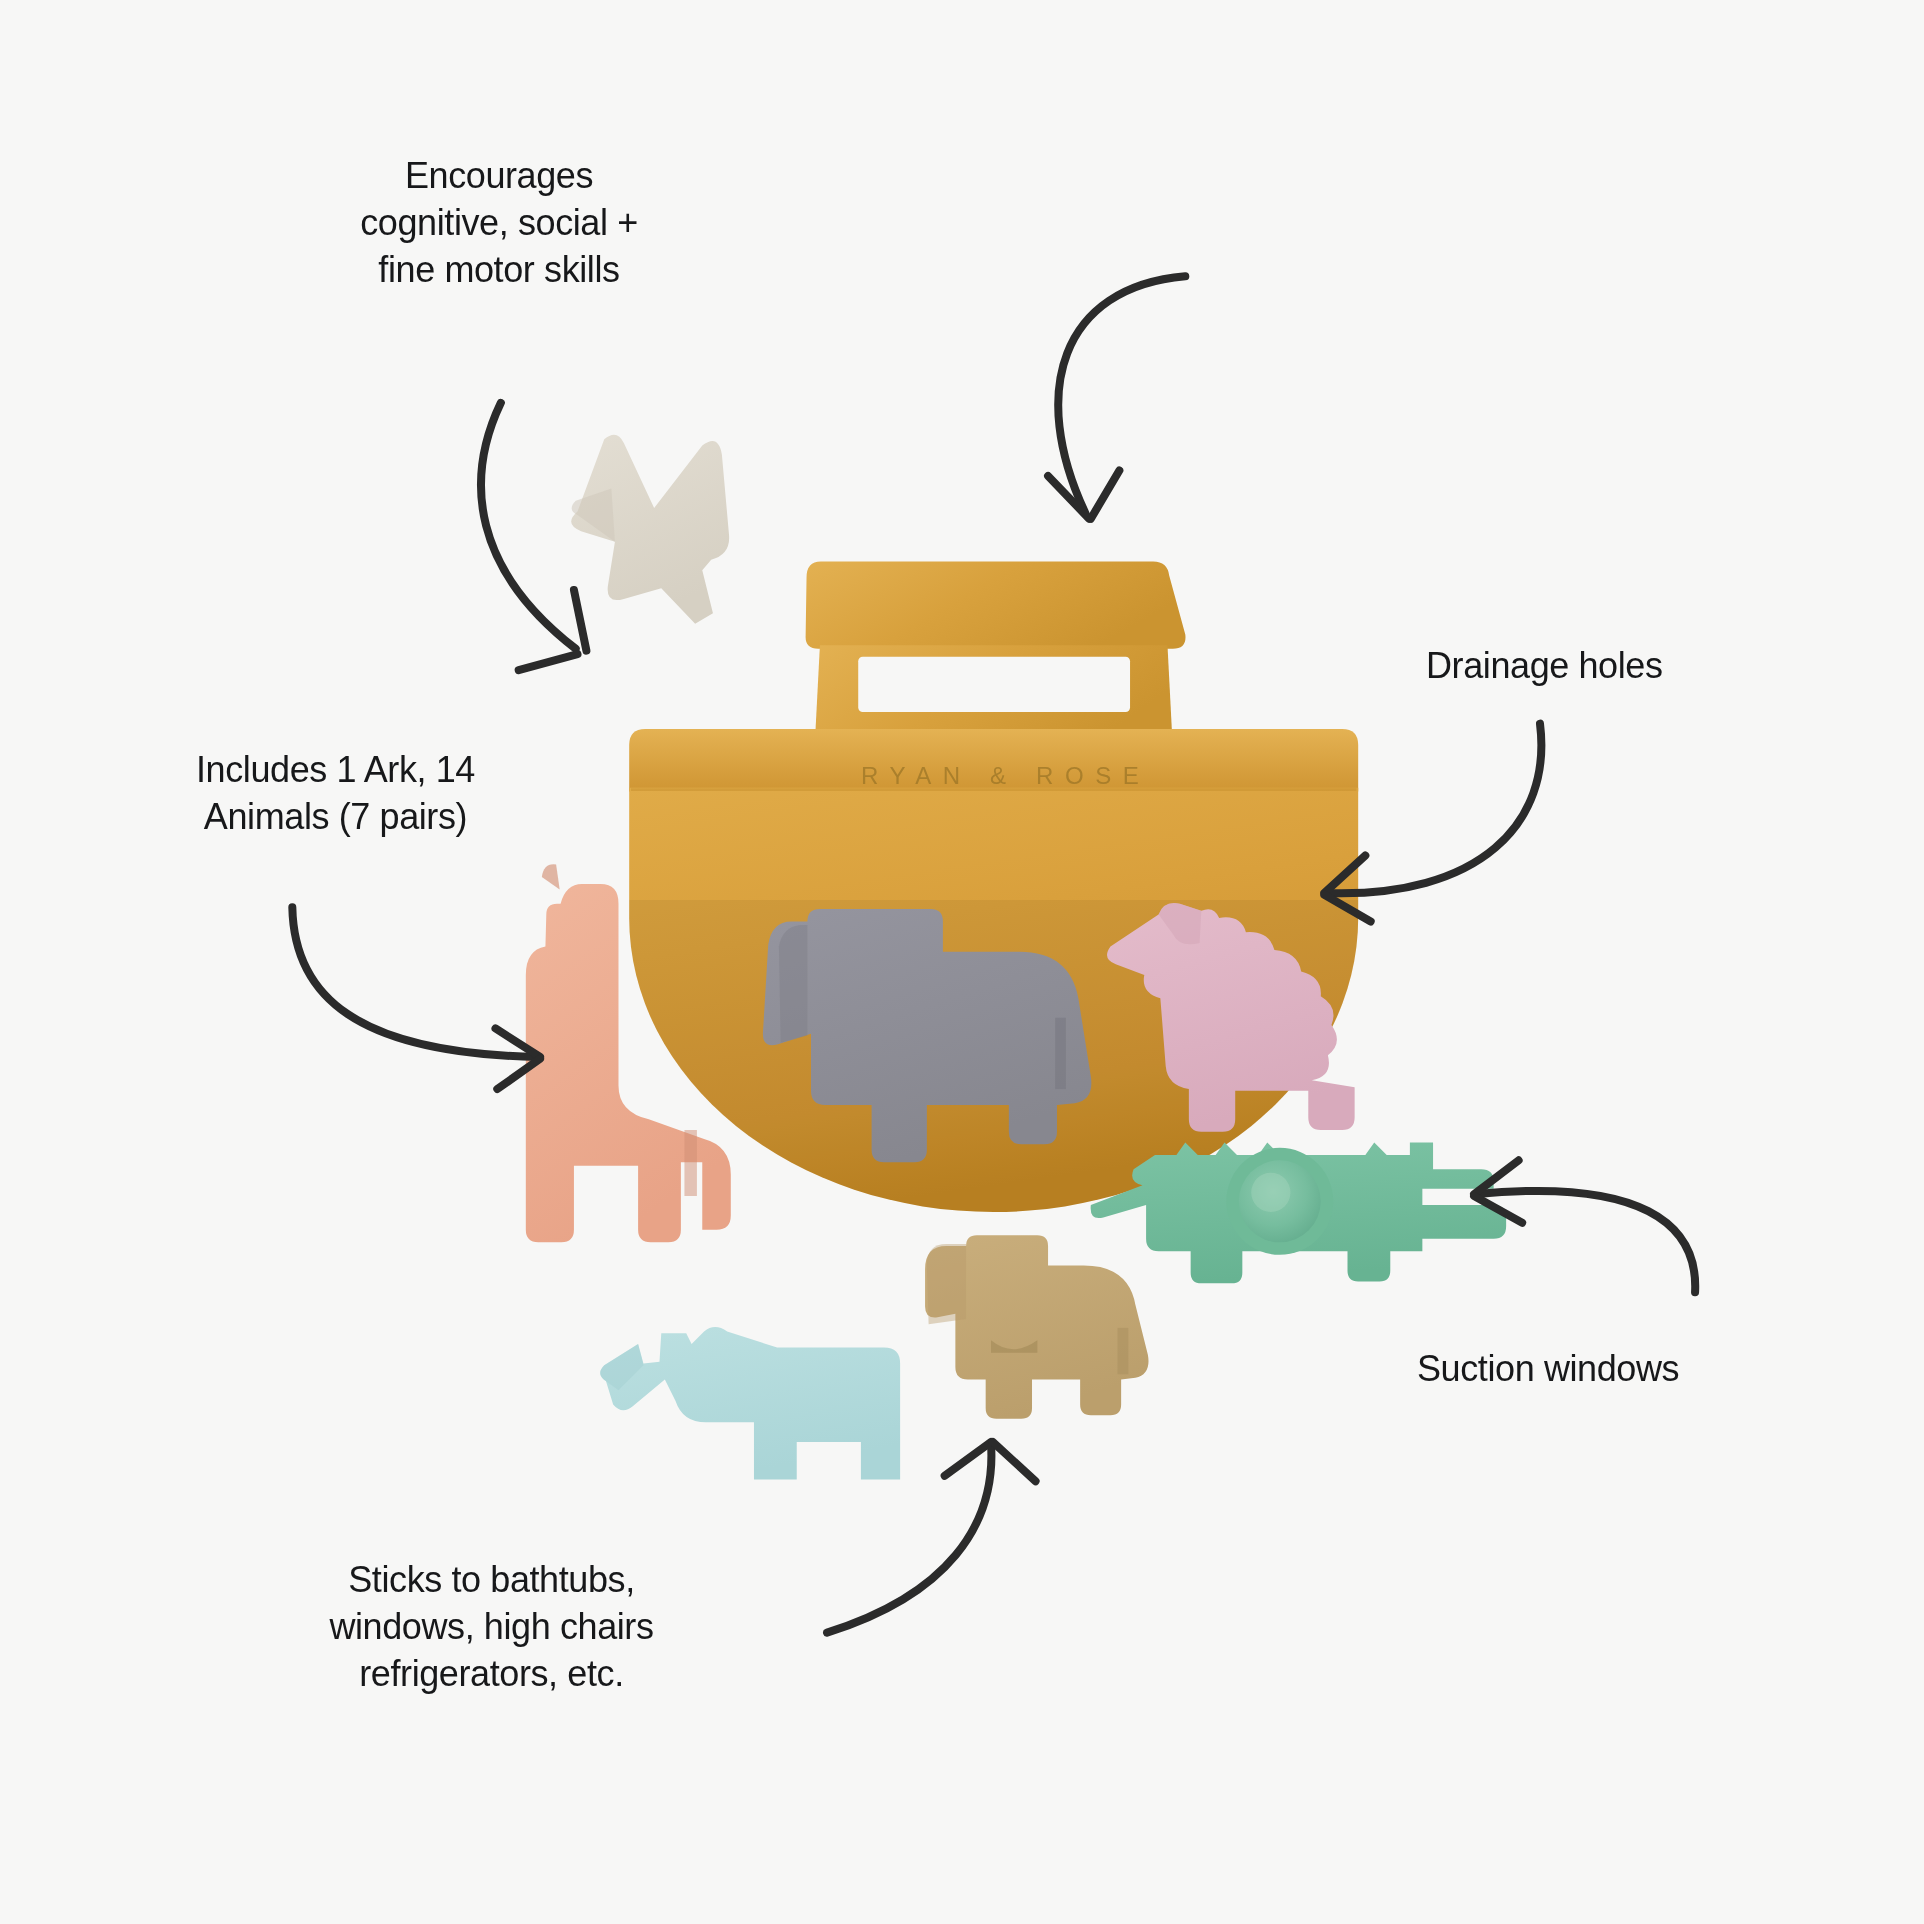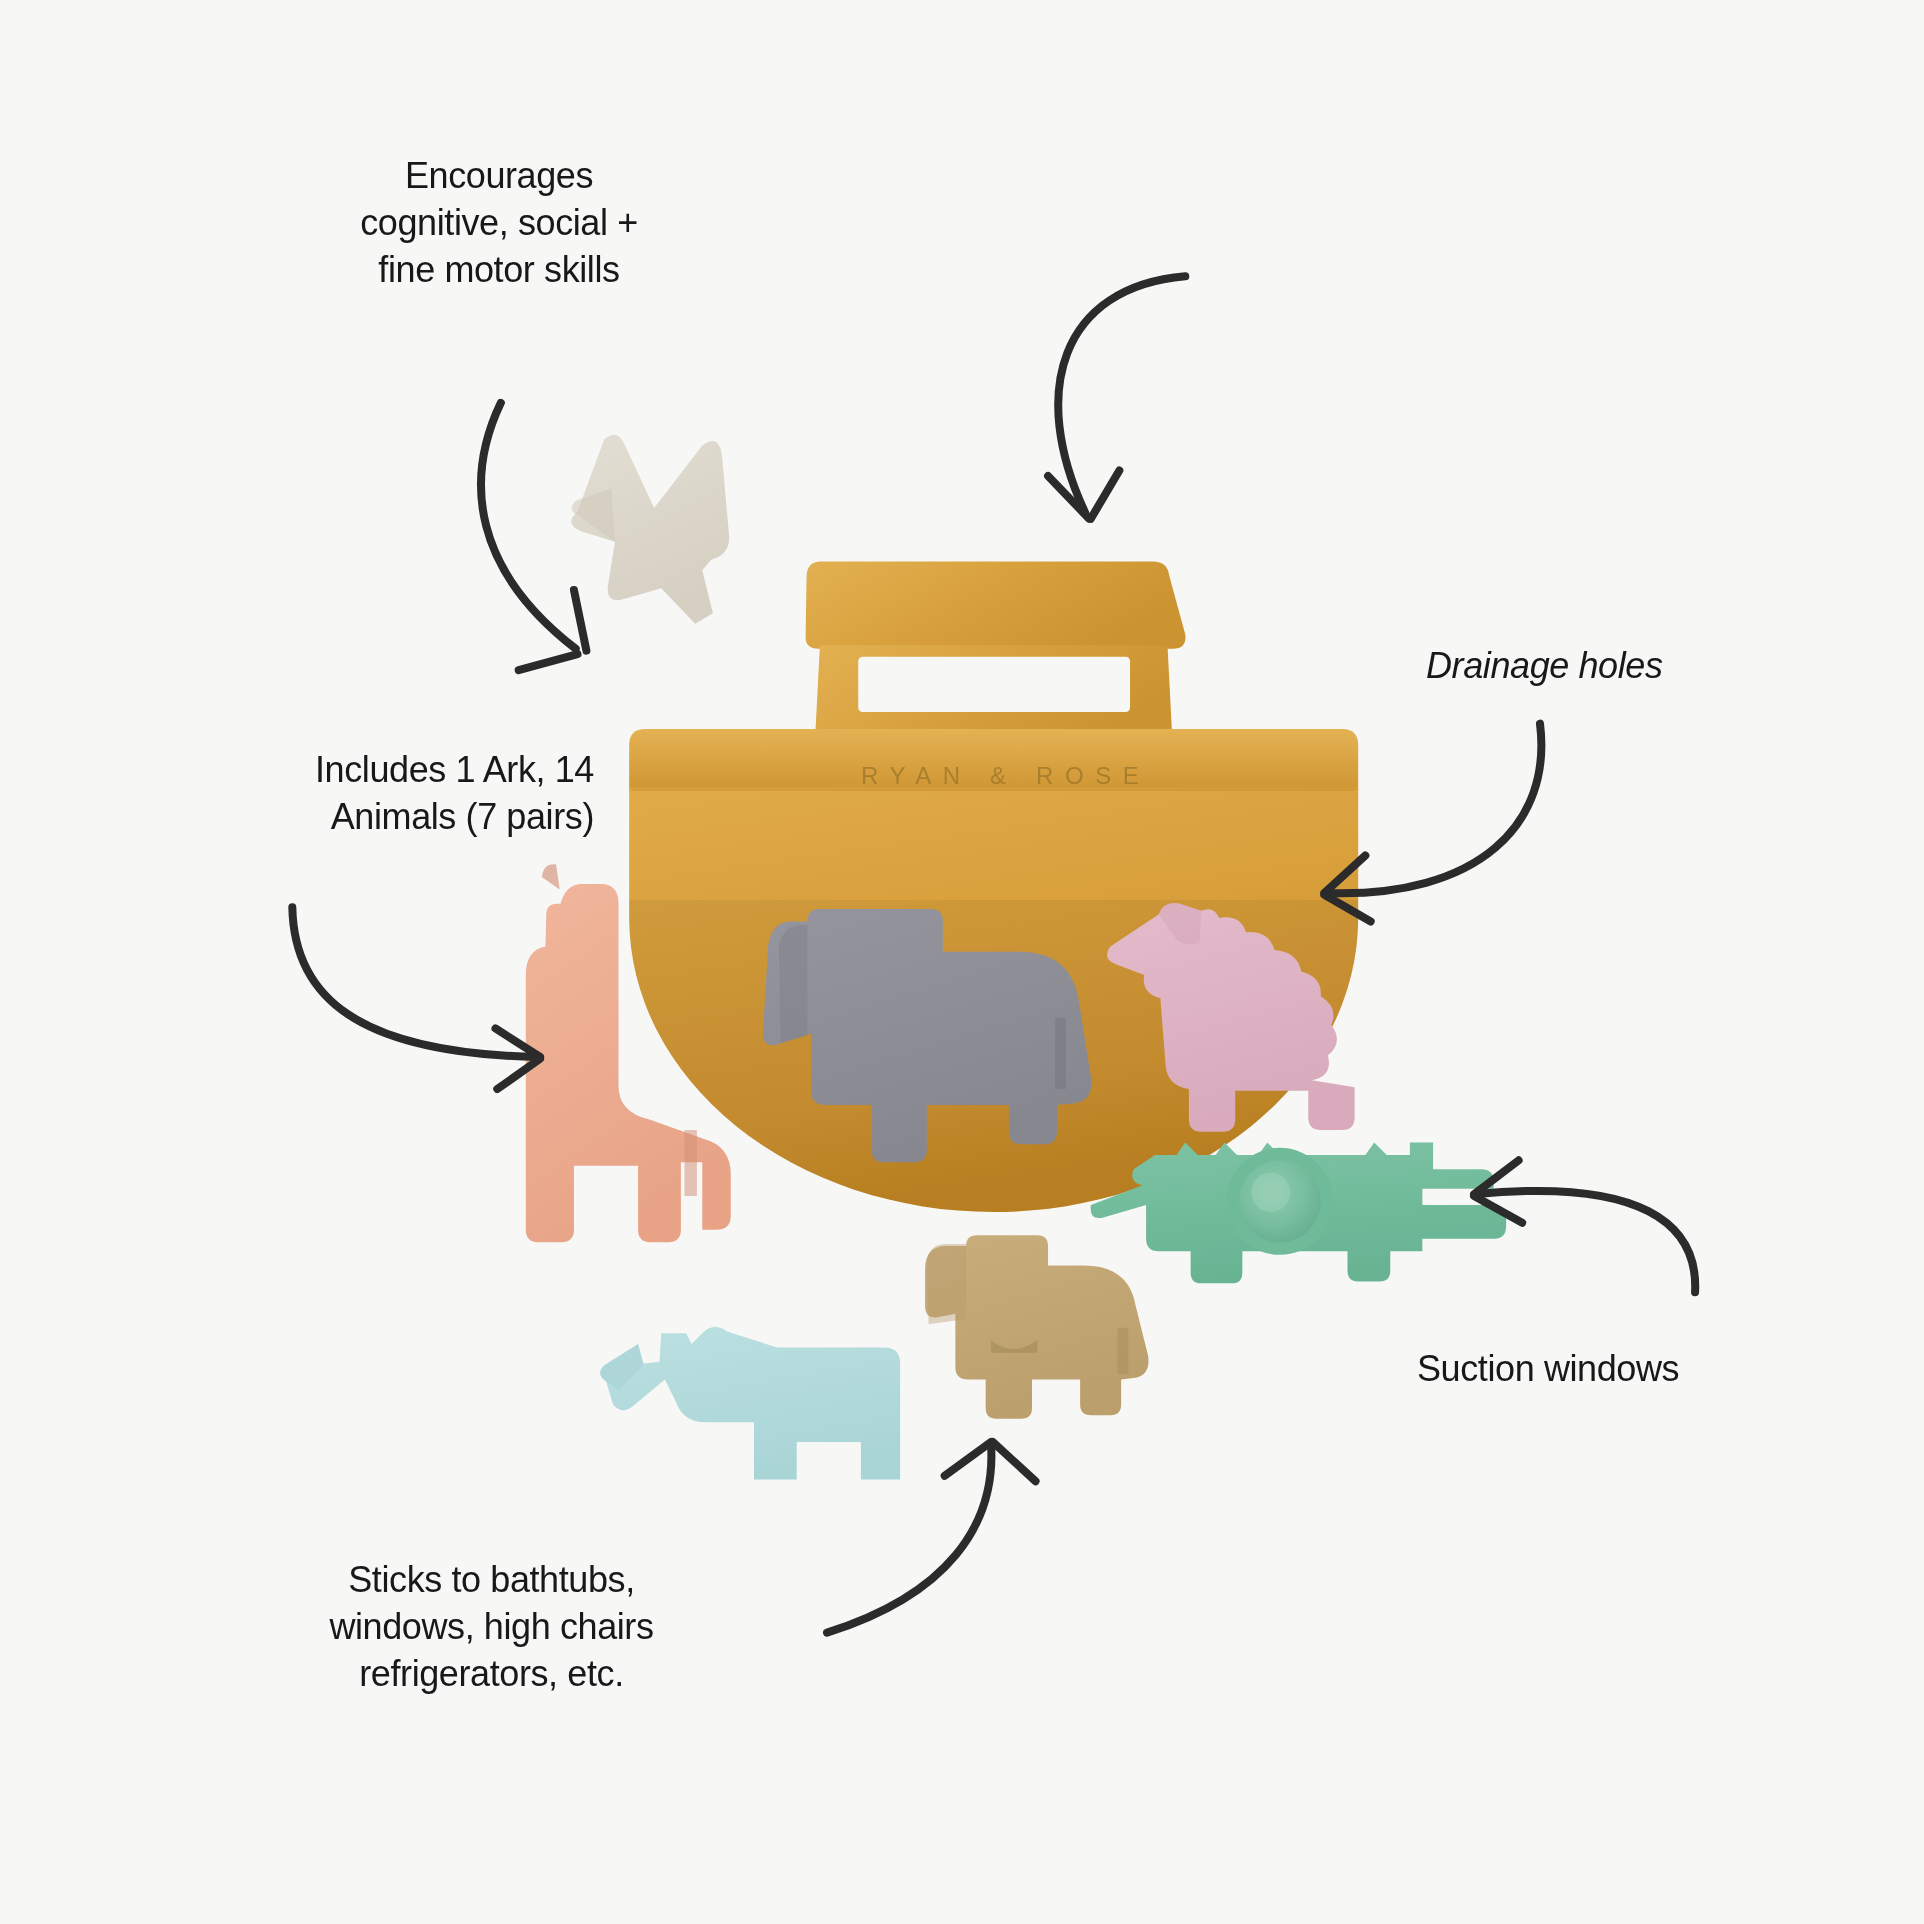--- a/index.html
+++ b/index.html
@@ -250,23 +250,23 @@
         <path d="M1114,1618 L1162,1662"></path>
       </g>
     </g>
   </svg>
 
   <div class="callout c-center" style="left:214px; top:153px; width:570px;">Encourages
 cognitive, social +
 fine motor skills</div>
 
 
-  <div class="callout c-left" style="left:1426px; top:643px; width:463px;font-style:italic;">Drainage holes</div>
-
-  <div class="callout c-center" style="left:77px; top:747px; width:517px;text-align:right;">Includes 1 Ark, 14
+  <div class="callout c-left" style="left:1426px; top:643px; width:463px;">Drainage holes</div>
+
+  <div class="callout c-center" style="left:77px; top:747px; width:517px;">Includes 1 Ark, 14
 Animals (7 pairs)</div>
 
   <div class="callout c-left" style="left:1417px; top:1346px; width:463px;">Suction windows</div>
 
   <div class="callout c-center" style="left:184px; top:1529px; width:615px;margin-top:28px;">Sticks to bathtubs,
 windows, high chairs
 refrigerators, etc.</div>
 
 </div>
 

